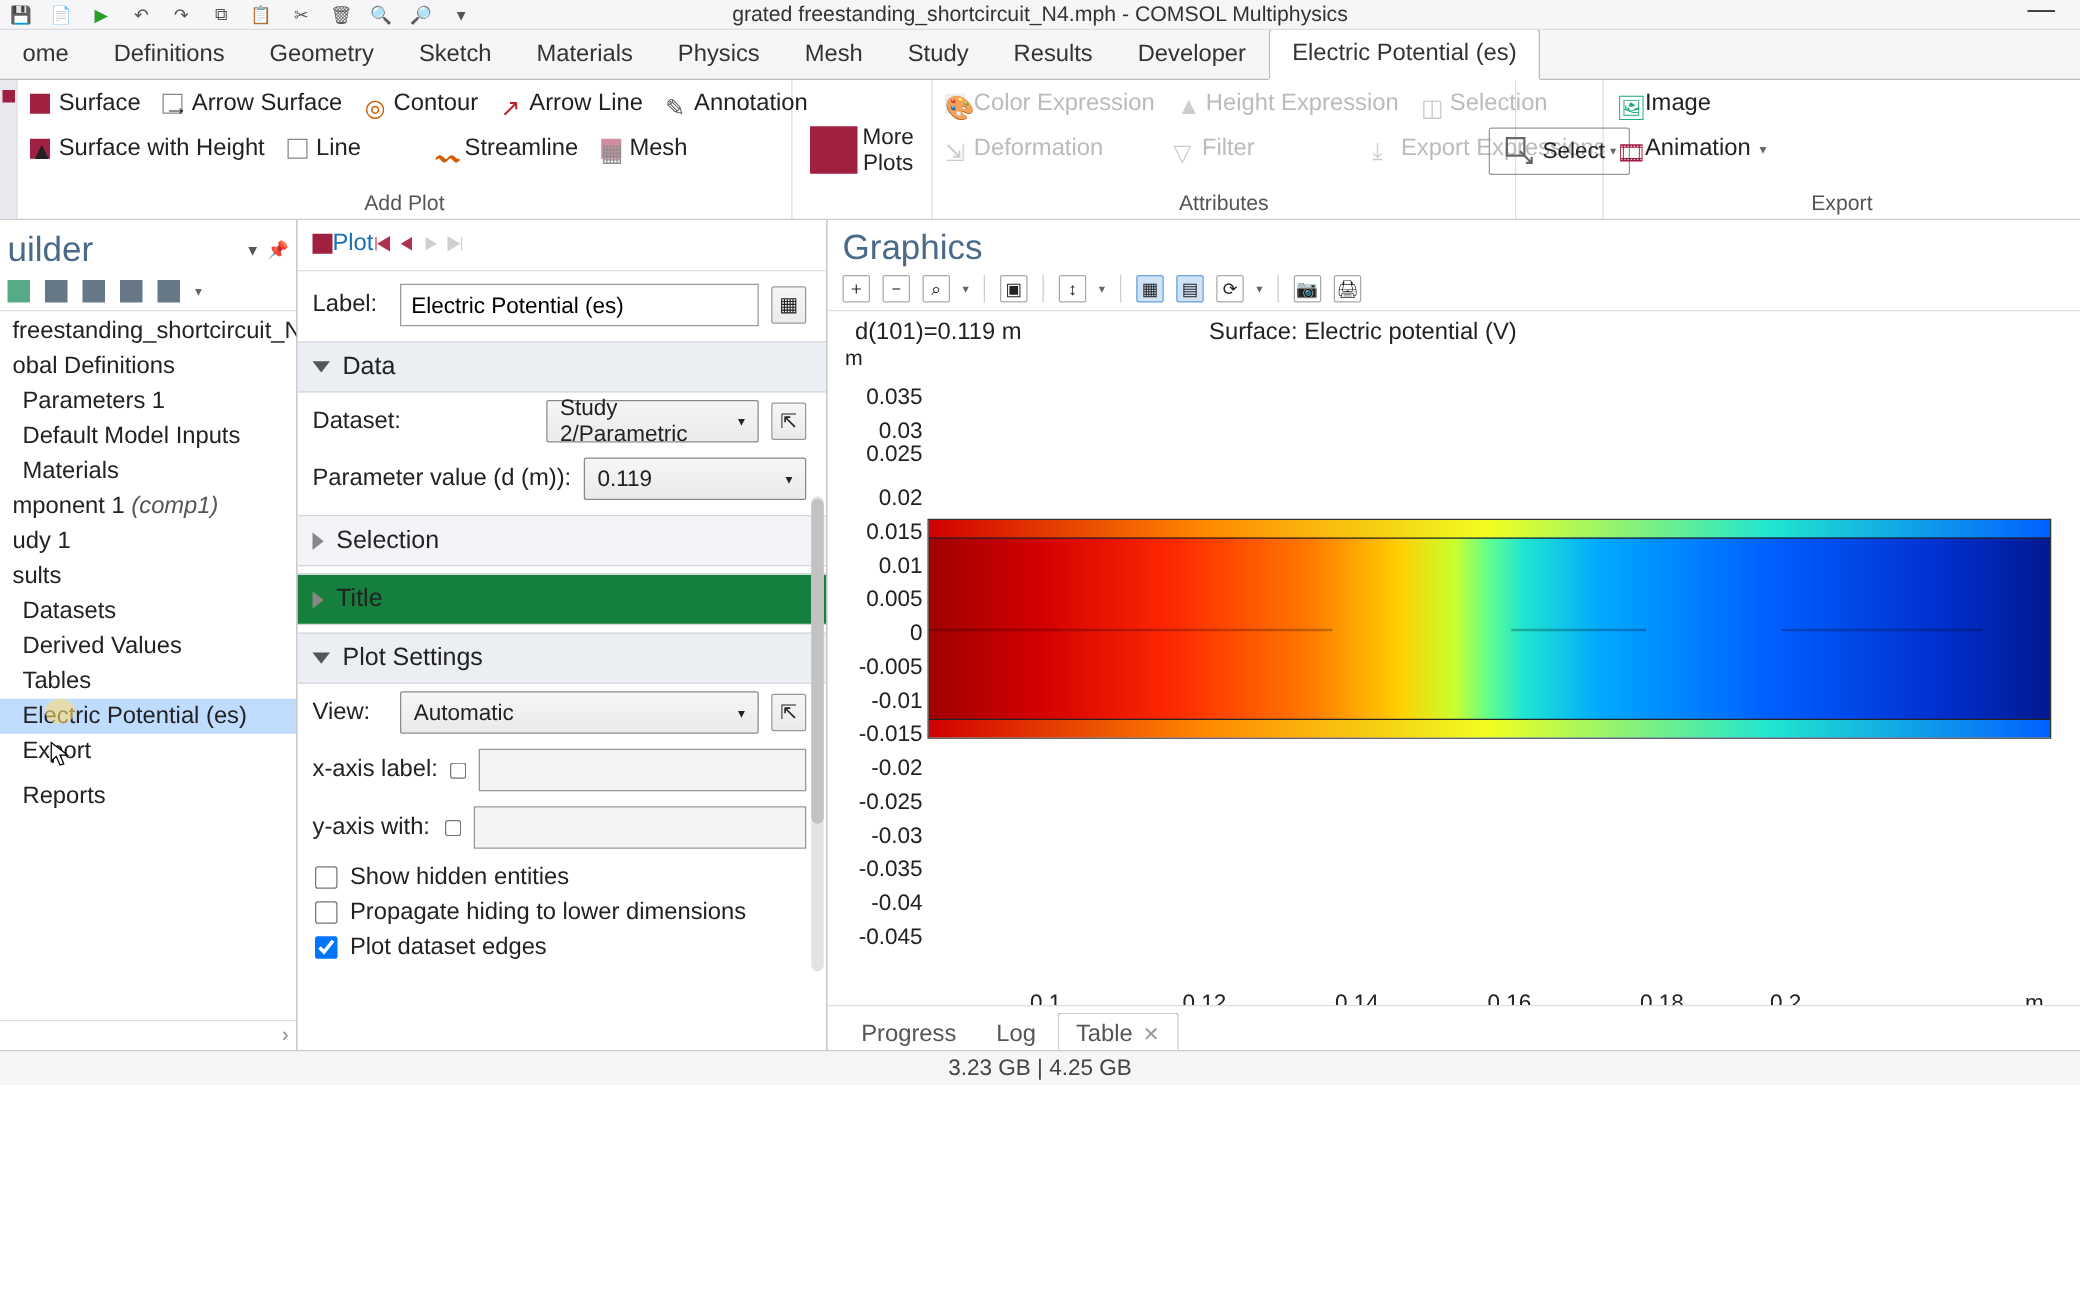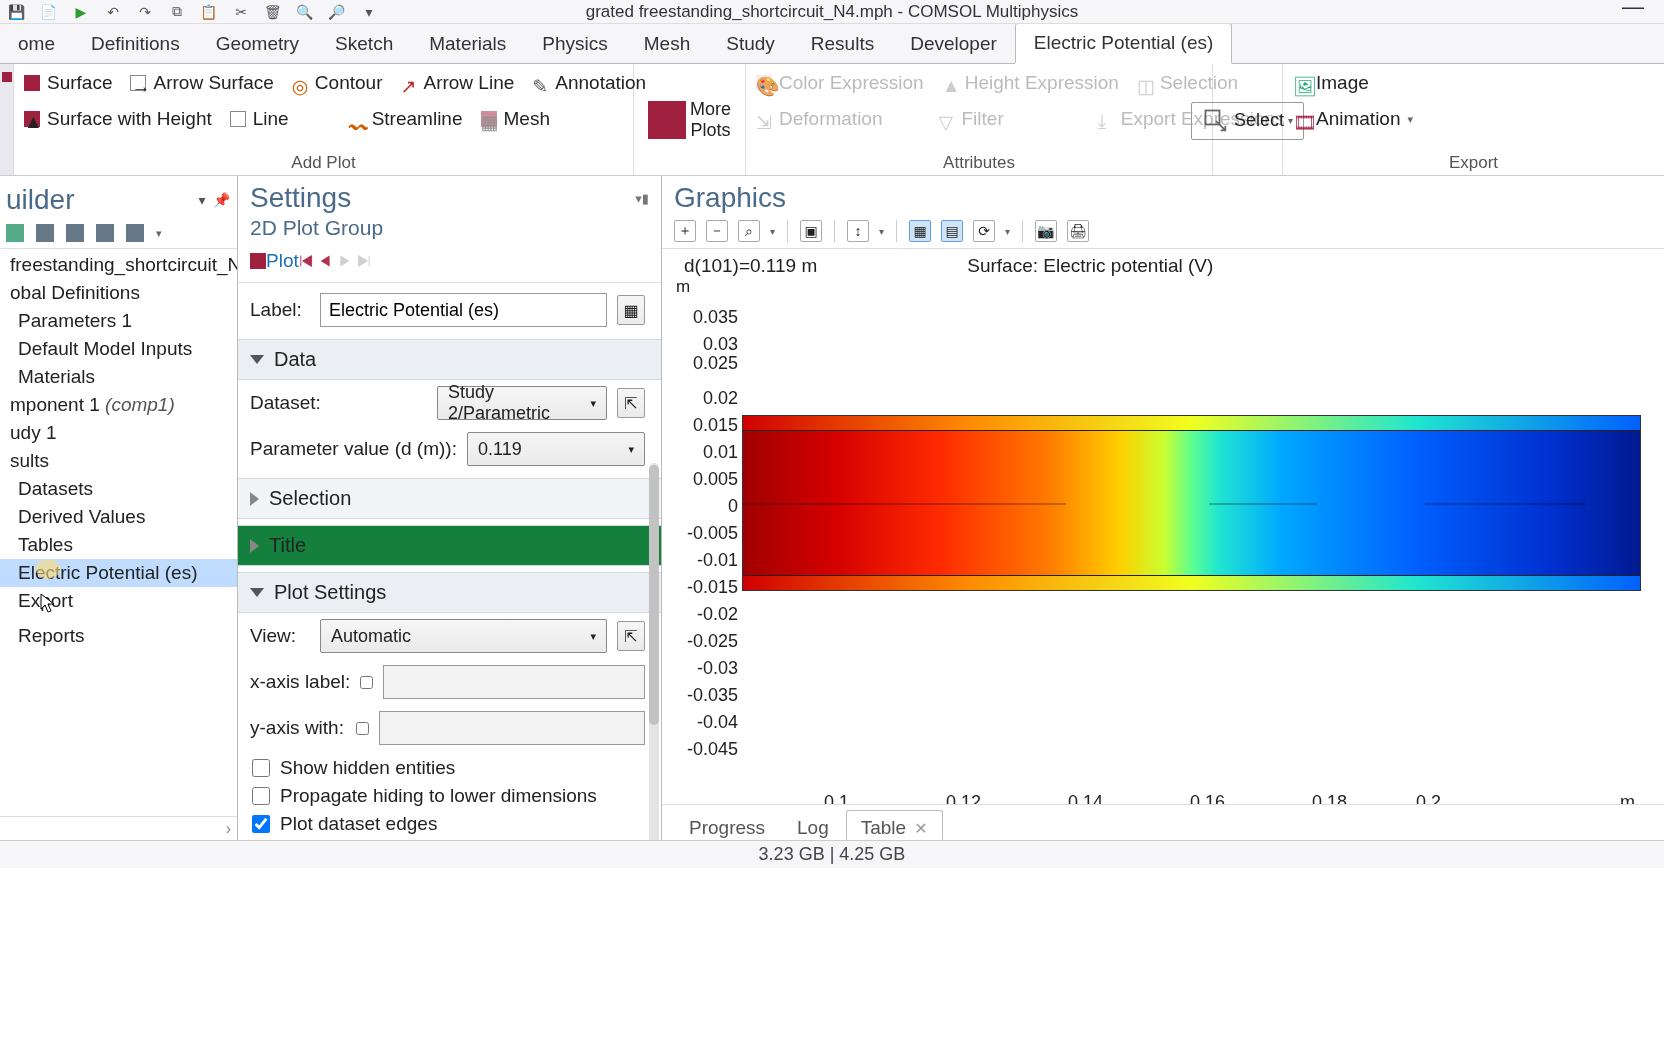--- a/index.html
+++ b/index.html
@@ -304,27 +304,20 @@
           </svg>
       </div>
       <div class="tree-item" style="padding-left:18px;margin-top:-20px">Reports</div>
     </div>
     <div class="builder-foot">
       <span>›</span>
     </div>
   </div>
 
   <div class="settings">
-    <div class="set-head">
-      <div class="set-title">
-        <span>Settings</span>
-        <span class="pt-icons" style="font-size:13px;color:#777"><span>▾</span><span>▮</span></span>
-      </div>
-      <div class="set-sub">2D Plot Group</div>
-    </div>
     <div class="set-plot-row">
       <span style="width:16px;height:16px;background:#a02040;display:inline-block"></span>
       <span class="plot-link">Plot</span>
       <svg class="nav-ic" viewBox="0 0 20 14">
           <path d="M2 1 L2 13 M4 7 L14 1 L14 13 Z" fill="#b03050" stroke="#b03050"></path>
         </svg>
       <svg class="nav-ic" viewBox="0 0 20 14">
           <path d="M4 7 L14 1 L14 13 Z" fill="#b03050"></path>
         </svg>
       <svg class="nav-ic" viewBox="0 0 20 14" style="opacity:.35">

